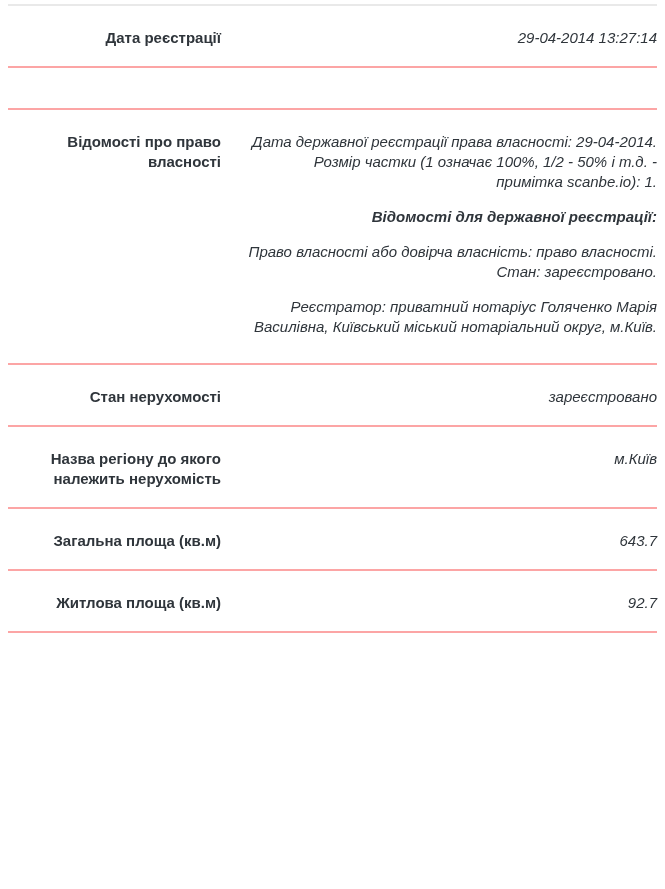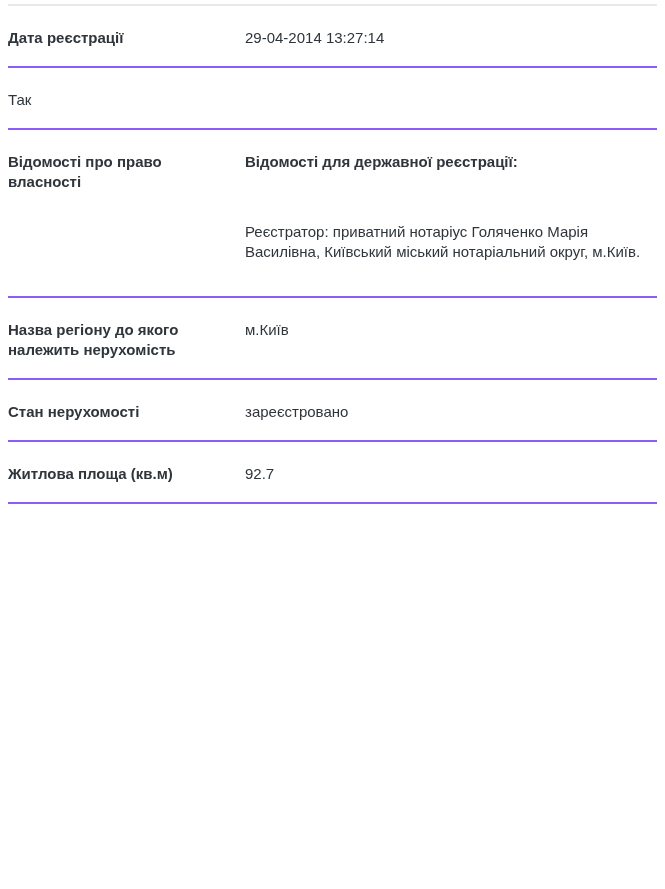--- a/index.html
+++ b/index.html
@@ -16,76 +16,82 @@
     line-height: 20px;
     color: #2f353b;
   }
   .table {
     margin: 4px 8px 0 8px;
     border-top: 2px solid #e9e9e9;
   }
   .row {
     display: flex;
     align-items: flex-start;
-    border-bottom: 2px solid #8b5cf6;
+    border-bottom: 2px solid #fca5a5;
     padding: 22px 0 18px 0;
+    text-align: right;
   }
   .row-label {
     flex: 0 0 237px;
     box-sizing: border-box;
     padding-right: 24px;
     font-weight: bold;
   }
   .row-value {
     flex: 1 1 auto;
     max-width: 430px;
+    font-style: italic;
   }
   .rich p {
     margin: 0 0 15px 0;
   }
   .rich p:last-child {
-    margin-bottom: 16px;
+    margin-bottom: 8px;
   }
   .b {
     font-weight: bold;
   }
 </style>
 </head>
 <body>
 
 <div class="table">
 
   <div class="row">
     <div class="row-label">Дата реєстрації</div>
     <div class="row-value">29-04-2014 13:27:14</div>
   </div>
 
 
   <div class="row">
-    <div class="row-value">Так</div>
   </div>
 
   <div class="row">
     <div class="row-label">Відомості про право власності</div>
     <div class="row-value rich">
+      <p><span>Дата державної реєстрації права власності: 29-04-2014.</span><br><span>Розмір частки (1 означає 100%, 1/2 - 50% і т.д. - примітка scanbe.io): 1.</span></p>
       <p><span class="b">Відомості для державної реєстрації:</span><br></p>
-      <p><br></p>
+      <p><span>Право власності або довірча власність: право власності.</span><br><span>Стан: зареєстровано.</span></p>
       <p>Реєстратор: приватний нотаріус Голяченко Марія Василівна, Київський міський нотаріальний округ, м.Київ.</p>
     </div>
+  </div>
+
+  <div class="row">
+    <div class="row-label">Стан нерухомості</div>
+    <div class="row-value">зареєстровано</div>
   </div>
 
   <div class="row">
     <div class="row-label">Назва регіону до якого належить нерухомість</div>
     <div class="row-value">м.Київ</div>
   </div>
 
   <div class="row">
-    <div class="row-label">Стан нерухомості</div>
-    <div class="row-value">зареєстровано</div>
+    <div class="row-label">Загальна площа (кв.м)</div>
+    <div class="row-value">643.7</div>
   </div>
-
 
   <div class="row">
     <div class="row-label">Житлова площа (кв.м)</div>
     <div class="row-value">92.7</div>
   </div>
 
 </div>
 
 </body></html>

